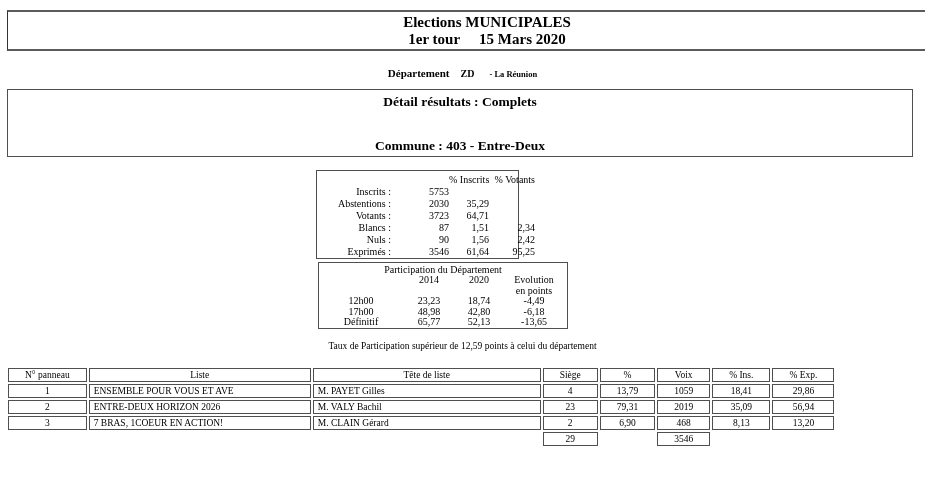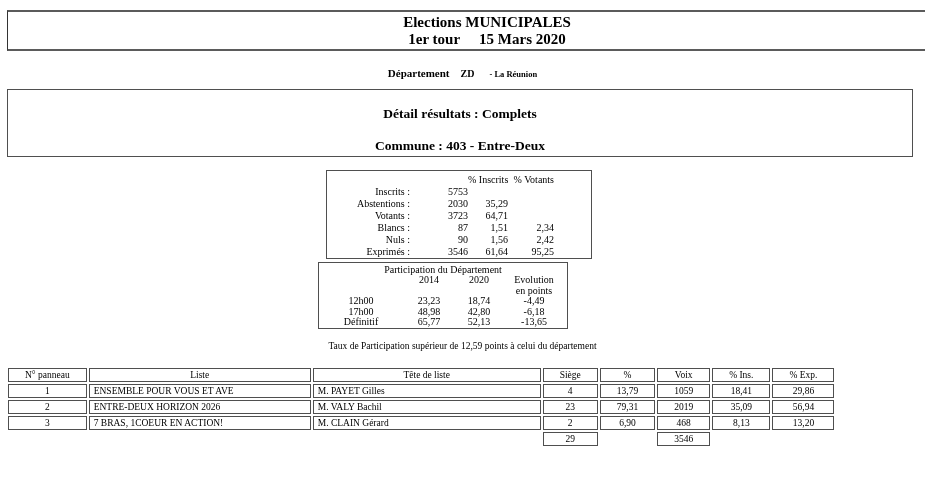--- a/index.html
+++ b/index.html
@@ -20,26 +20,26 @@
   
   .dept-line { position:absolute; left:0; top:63px; width:100%; text-align:center; font-weight:bold; }
   .dept-label { font-size:11px; }
   .dept-code  { font-size:10px; margin-left:7px; }
   .dept-name  { font-size:8.5px; margin-left:11px; }
   
   .detail-box {
     position:absolute; left:7px; top:89px; width:904px; height:66px;
     border:1.5px solid #4f4f4f;
   }
-  .detail-title { text-align:center; font-weight:bold; font-size:13.5px; margin-top:16px; }
+  .detail-title { text-align:center; font-weight:bold; font-size:13.5px; margin-top:4px; }
   .commune-title { position:absolute; bottom:2px; left:0; width:100%; text-align:center; font-weight:bold; font-size:13.5px; }
   
   .stats-box {
-    position:absolute; left:326px; top:170px; width:266px; height:89px;
-    border:1px solid #4f4f4f; box-sizing:border-box;padding-left:9px;
+    position:absolute; left:316px; top:170px; width:203px; height:89px;
+    border:1px solid #4f4f4f; box-sizing:border-box;
   }
   .stats-grid { display:grid; grid-template-columns:74px 58px 40px 46px; padding-top:3px; font-size:10px; line-height:12px; }
   .stats-grid .cell { text-align:right; white-space:nowrap; }
   
   .part-box {
     position:absolute; left:318px; top:262px; width:250px; height:67px;
     border:1px solid #4f4f4f; box-sizing:border-box; font-size:10px;
   }
   .part-title { text-align:center; line-height:11px; margin-top:1px; }
   .part-grid { display:grid; grid-template-columns:84px 52px 48px 62px; text-align:center; line-height:10.5px; }

